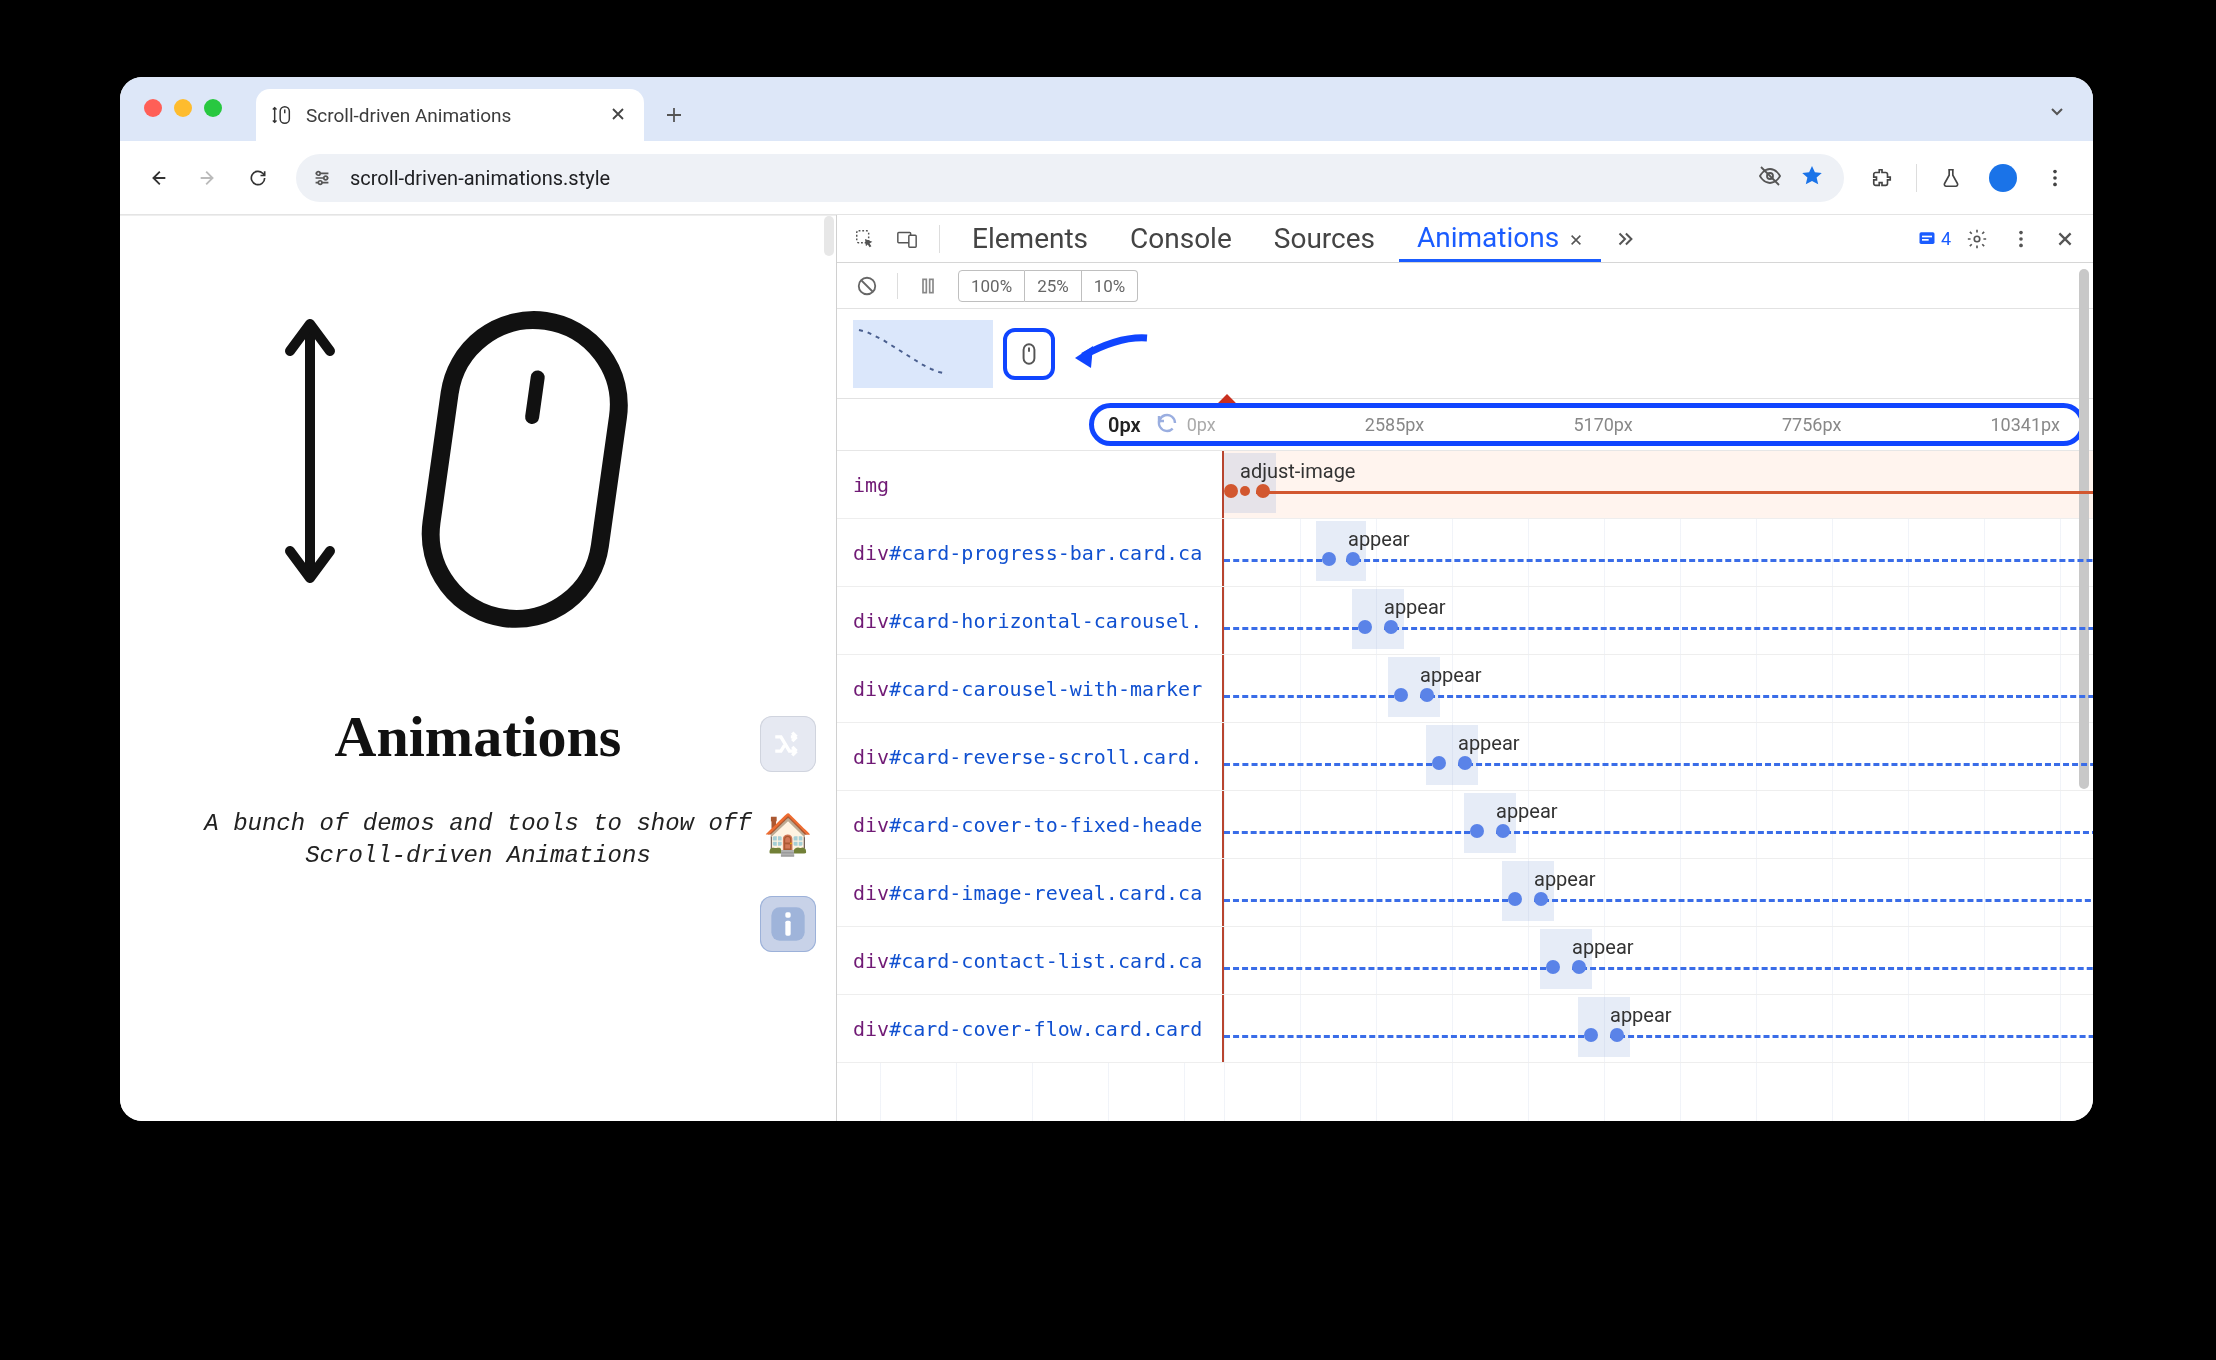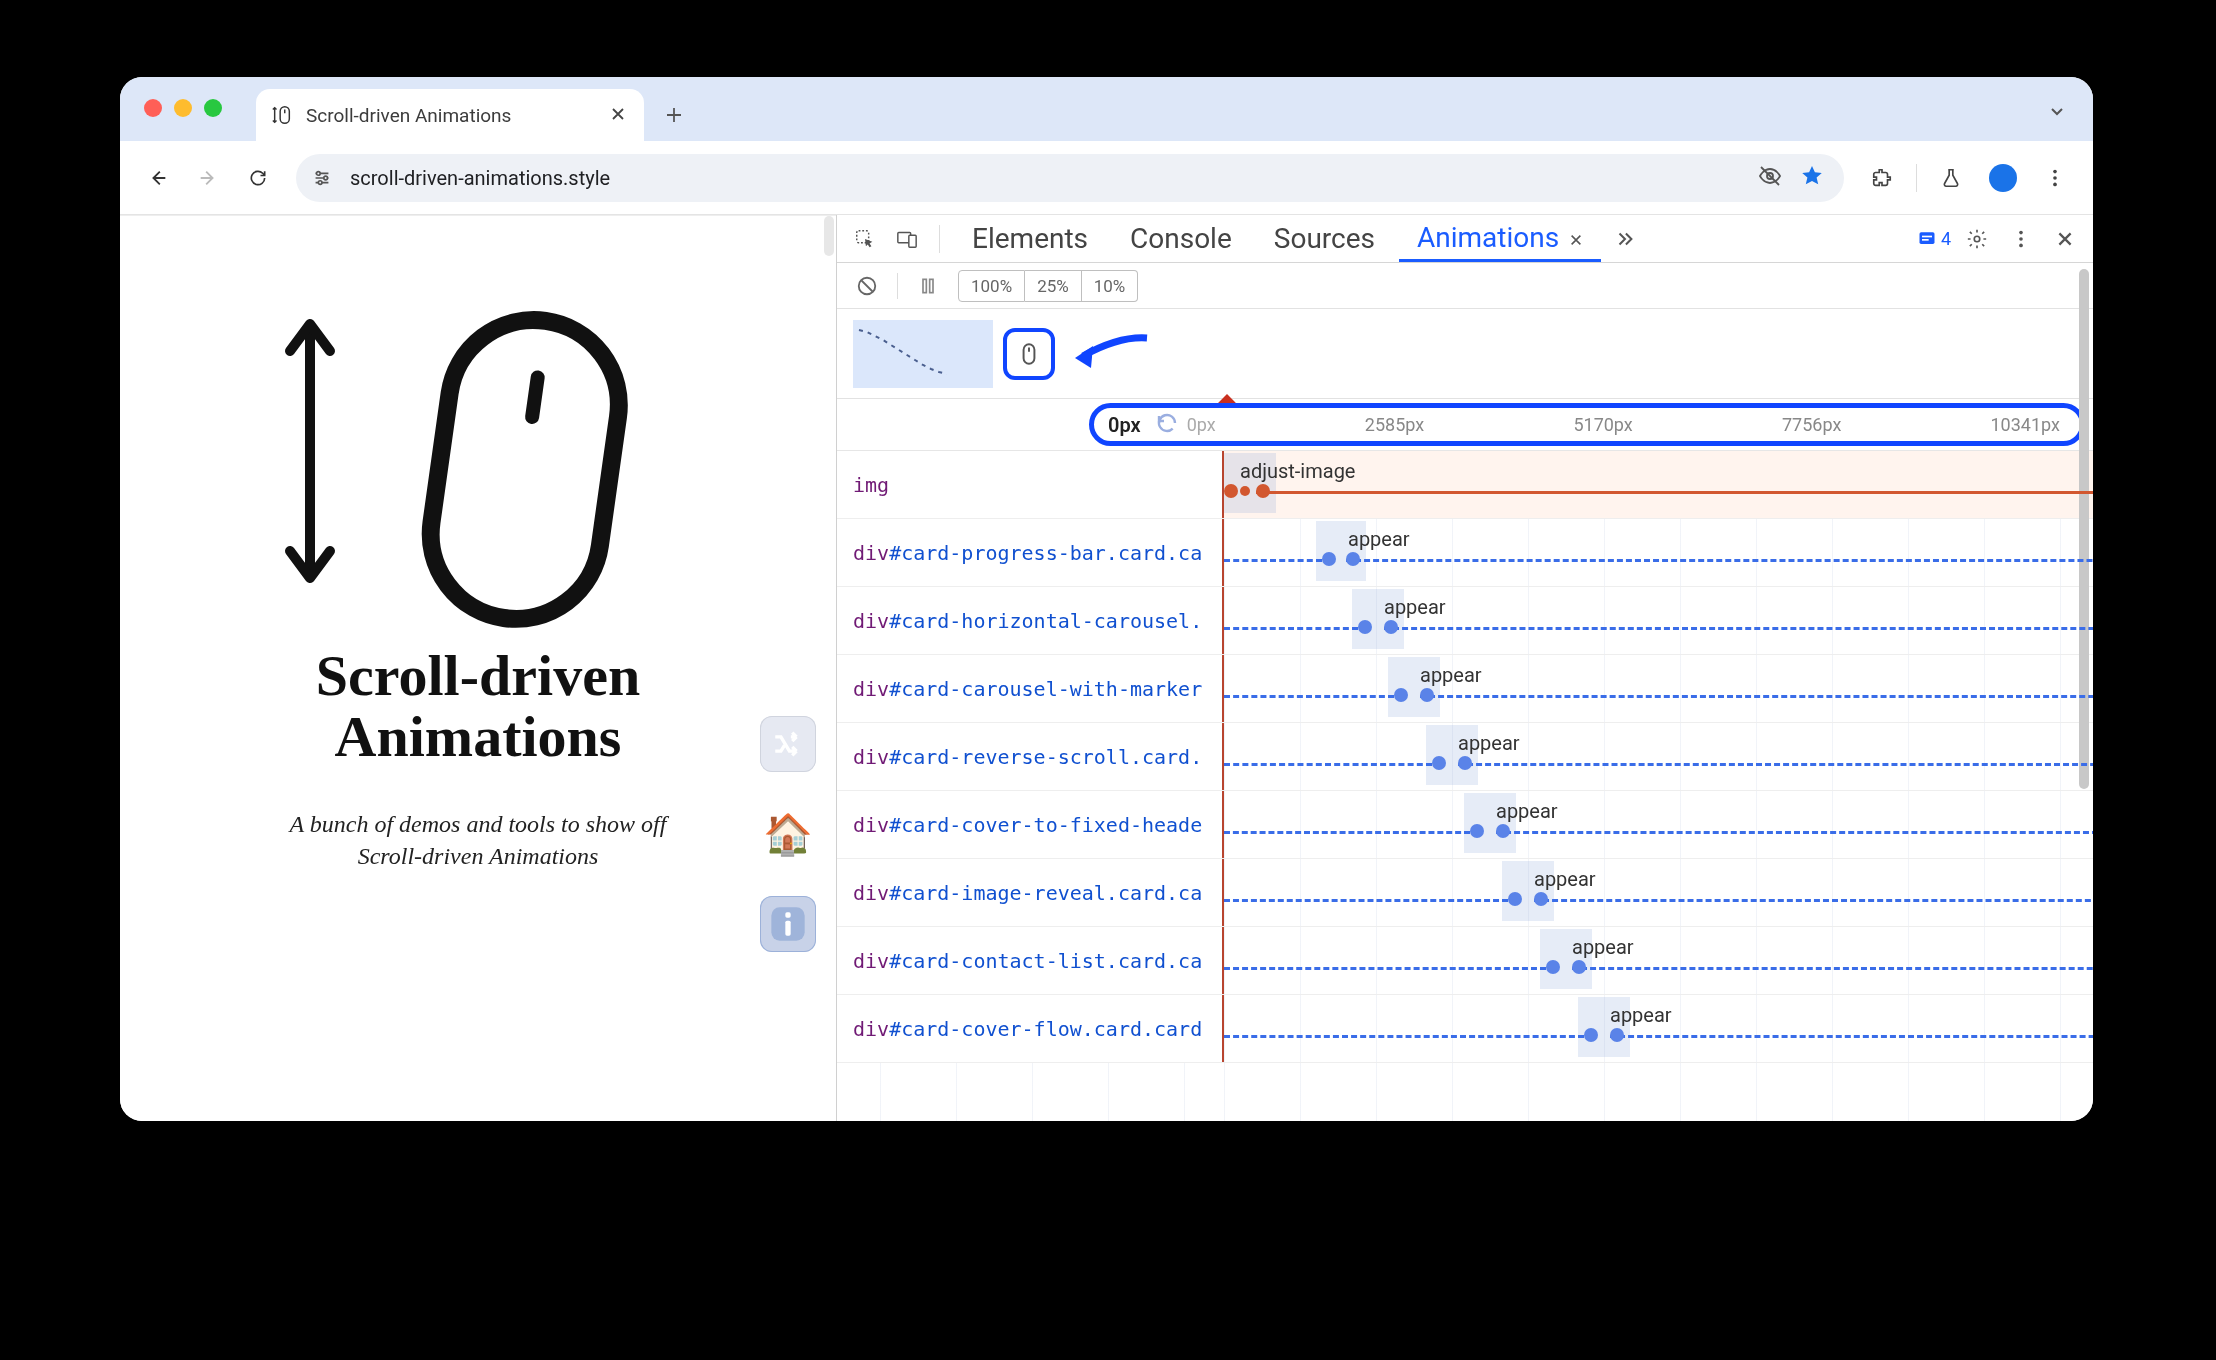--- a/index.html
+++ b/index.html
@@ -128,21 +128,21 @@
     font-family: Georgia, 'Times New Roman', serif;
     font-weight: 700;
     font-size: 58px;
     line-height: 1.05;
     color:#111;
   }
   .page-sub {
     position:absolute;
     top: 592px; left:0; right:0;
     text-align:center;
-    font-family: Liberation Serif, serif;
+    font-family: Liberation Mono, monospace;
     font-style: italic;
     font-size: 24px;
     line-height: 1.35;
     color:#222;
   }
   .page-floats { position:absolute; right:20px; top:500px; display:flex; flex-direction:column; gap:34px; }
   .float-btn {
     width:56px;height:56px;border-radius:12px;
     display:flex;align-items:center;justify-content:center;
     font-size:34px;
@@ -446,21 +446,21 @@
           </g>
 
           <g transform="translate(110,0) rotate(8 120 170)">
             <rect x="60" y="20" width="170" height="300" rx="85" ry="85" fill="none" stroke="#111" stroke-width="18"></rect>
             <rect x="138" y="70" width="14" height="54" rx="7" fill="#111"></rect>
           </g>
         </svg>
       </div>
 
       <div class="page-title">
-        <span>Scroll-driven</span><br>
+        <br>
         <span>Animations</span>
       </div>
       <div class="page-sub">
         <span>A bunch of demos and tools to show off</span><br>
         <span>Scroll-driven Animations</span>
       </div>
 
       <div class="page-floats">
         <div class="float-btn float-shuffle">
           <svg width="34" height="34" viewBox="0 0 24 24" stroke="#fff" stroke-width="2.4" fill="none">

